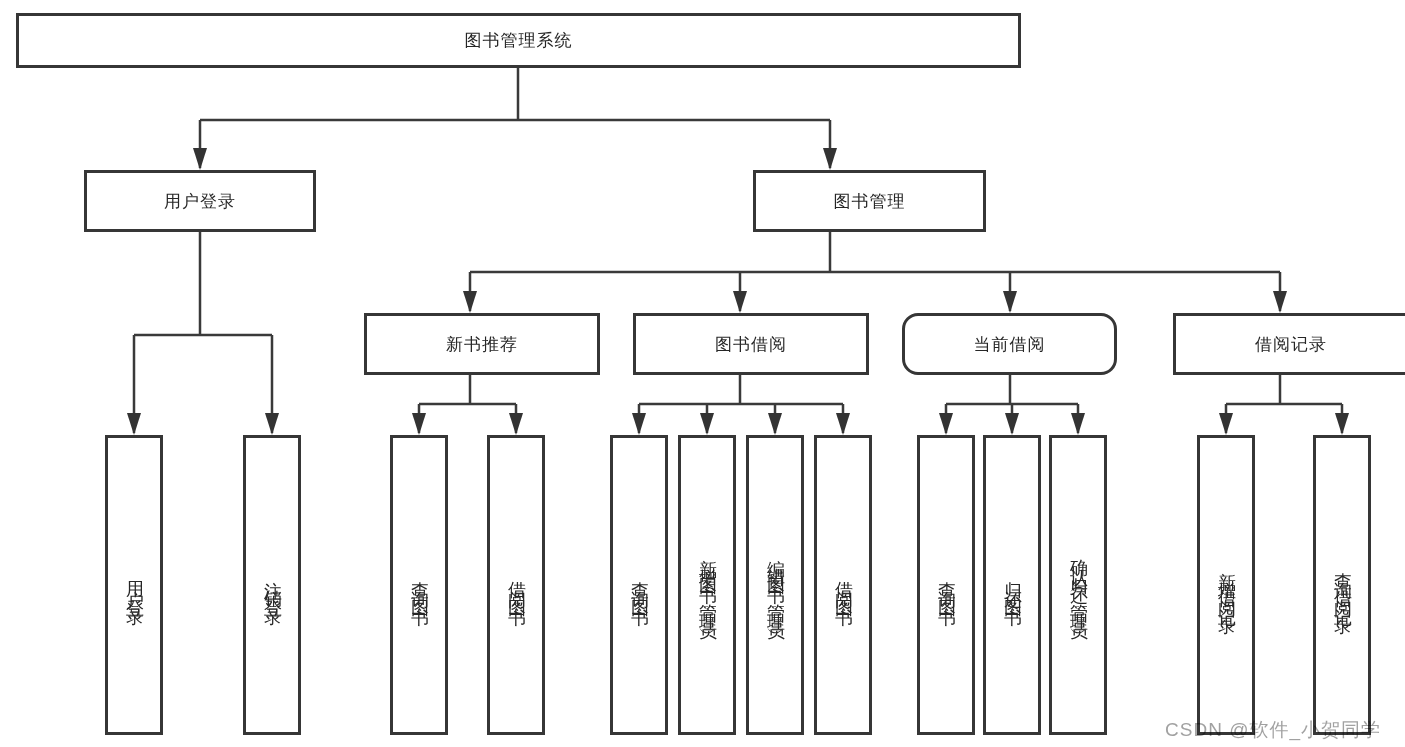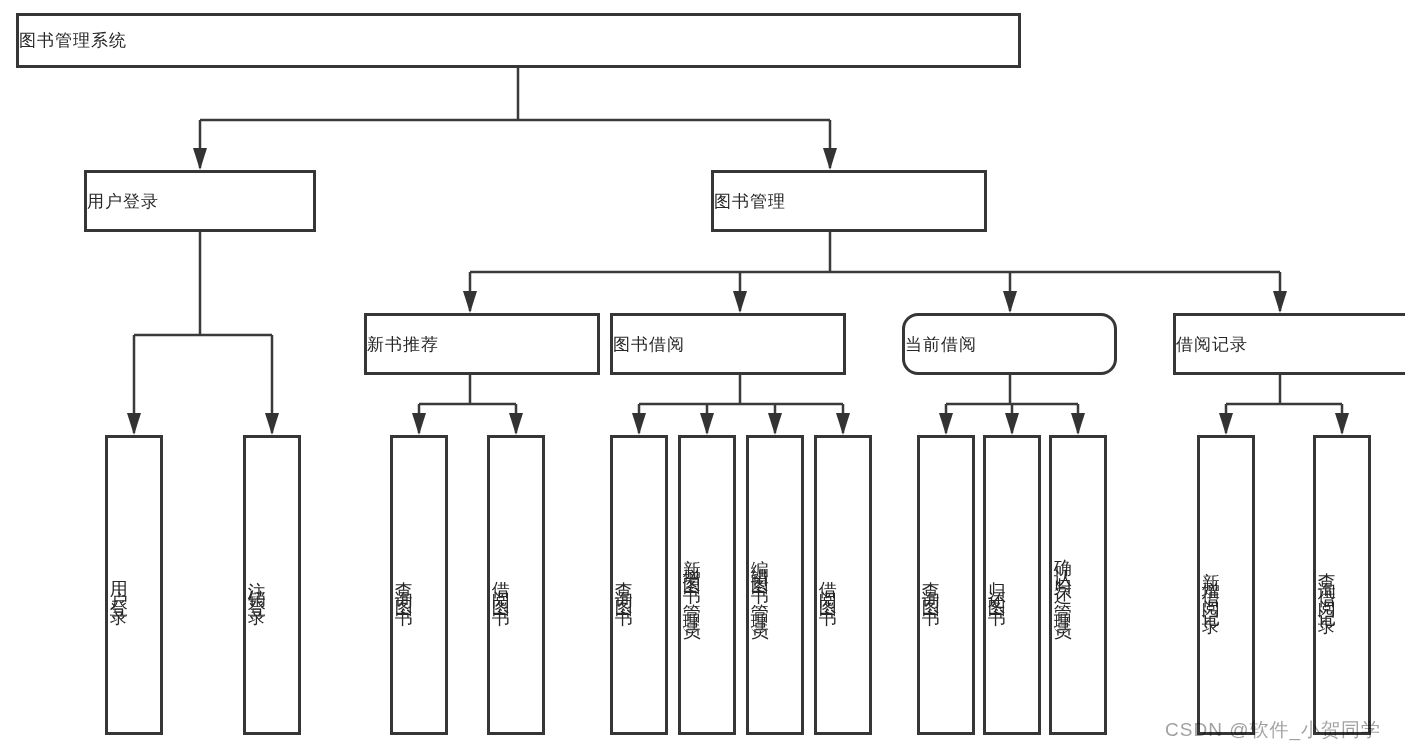--- a/index.html
+++ b/index.html
@@ -24,33 +24,34 @@
     z-index: 1;
   }
   .box {
     position: absolute;
     box-sizing: border-box;
     background: #ffffff;
     border: 3px solid #363636;
     color: #262626;
     display: flex;
     align-items: center;
+    justify-content: center;
     z-index: 2;
   }
   .hlabel {
     font-size: 17px;
     letter-spacing: 1px;
     white-space: nowrap;
   }
   .root-box  { left: 16px;  top: 13px;  width: 1005px; height: 55px; }
   .l2a       { left: 84px;  top: 170px; width: 232px;  height: 62px; }
-  .l2b       { left: 711px; top: 170px; width: 276px;  height: 62px; }
+  .l2b       { left: 753px; top: 170px; width: 233px;  height: 62px; }
   .l3        { top: 313px;  height: 62px; width: 236px; }
   .l3a { left: 364px; }
-  .l3b { left: 610px; }
+  .l3b { left: 633px; }
   .l3c { left: 902px; width: 215px; border-radius: 16px; }
   .l3d { left: 1173px; }
   .leaf {
     top: 435px;
     width: 58px;
     height: 300px;
   }
   .vtext {
     writing-mode: vertical-rl;
     text-orientation: mixed;

